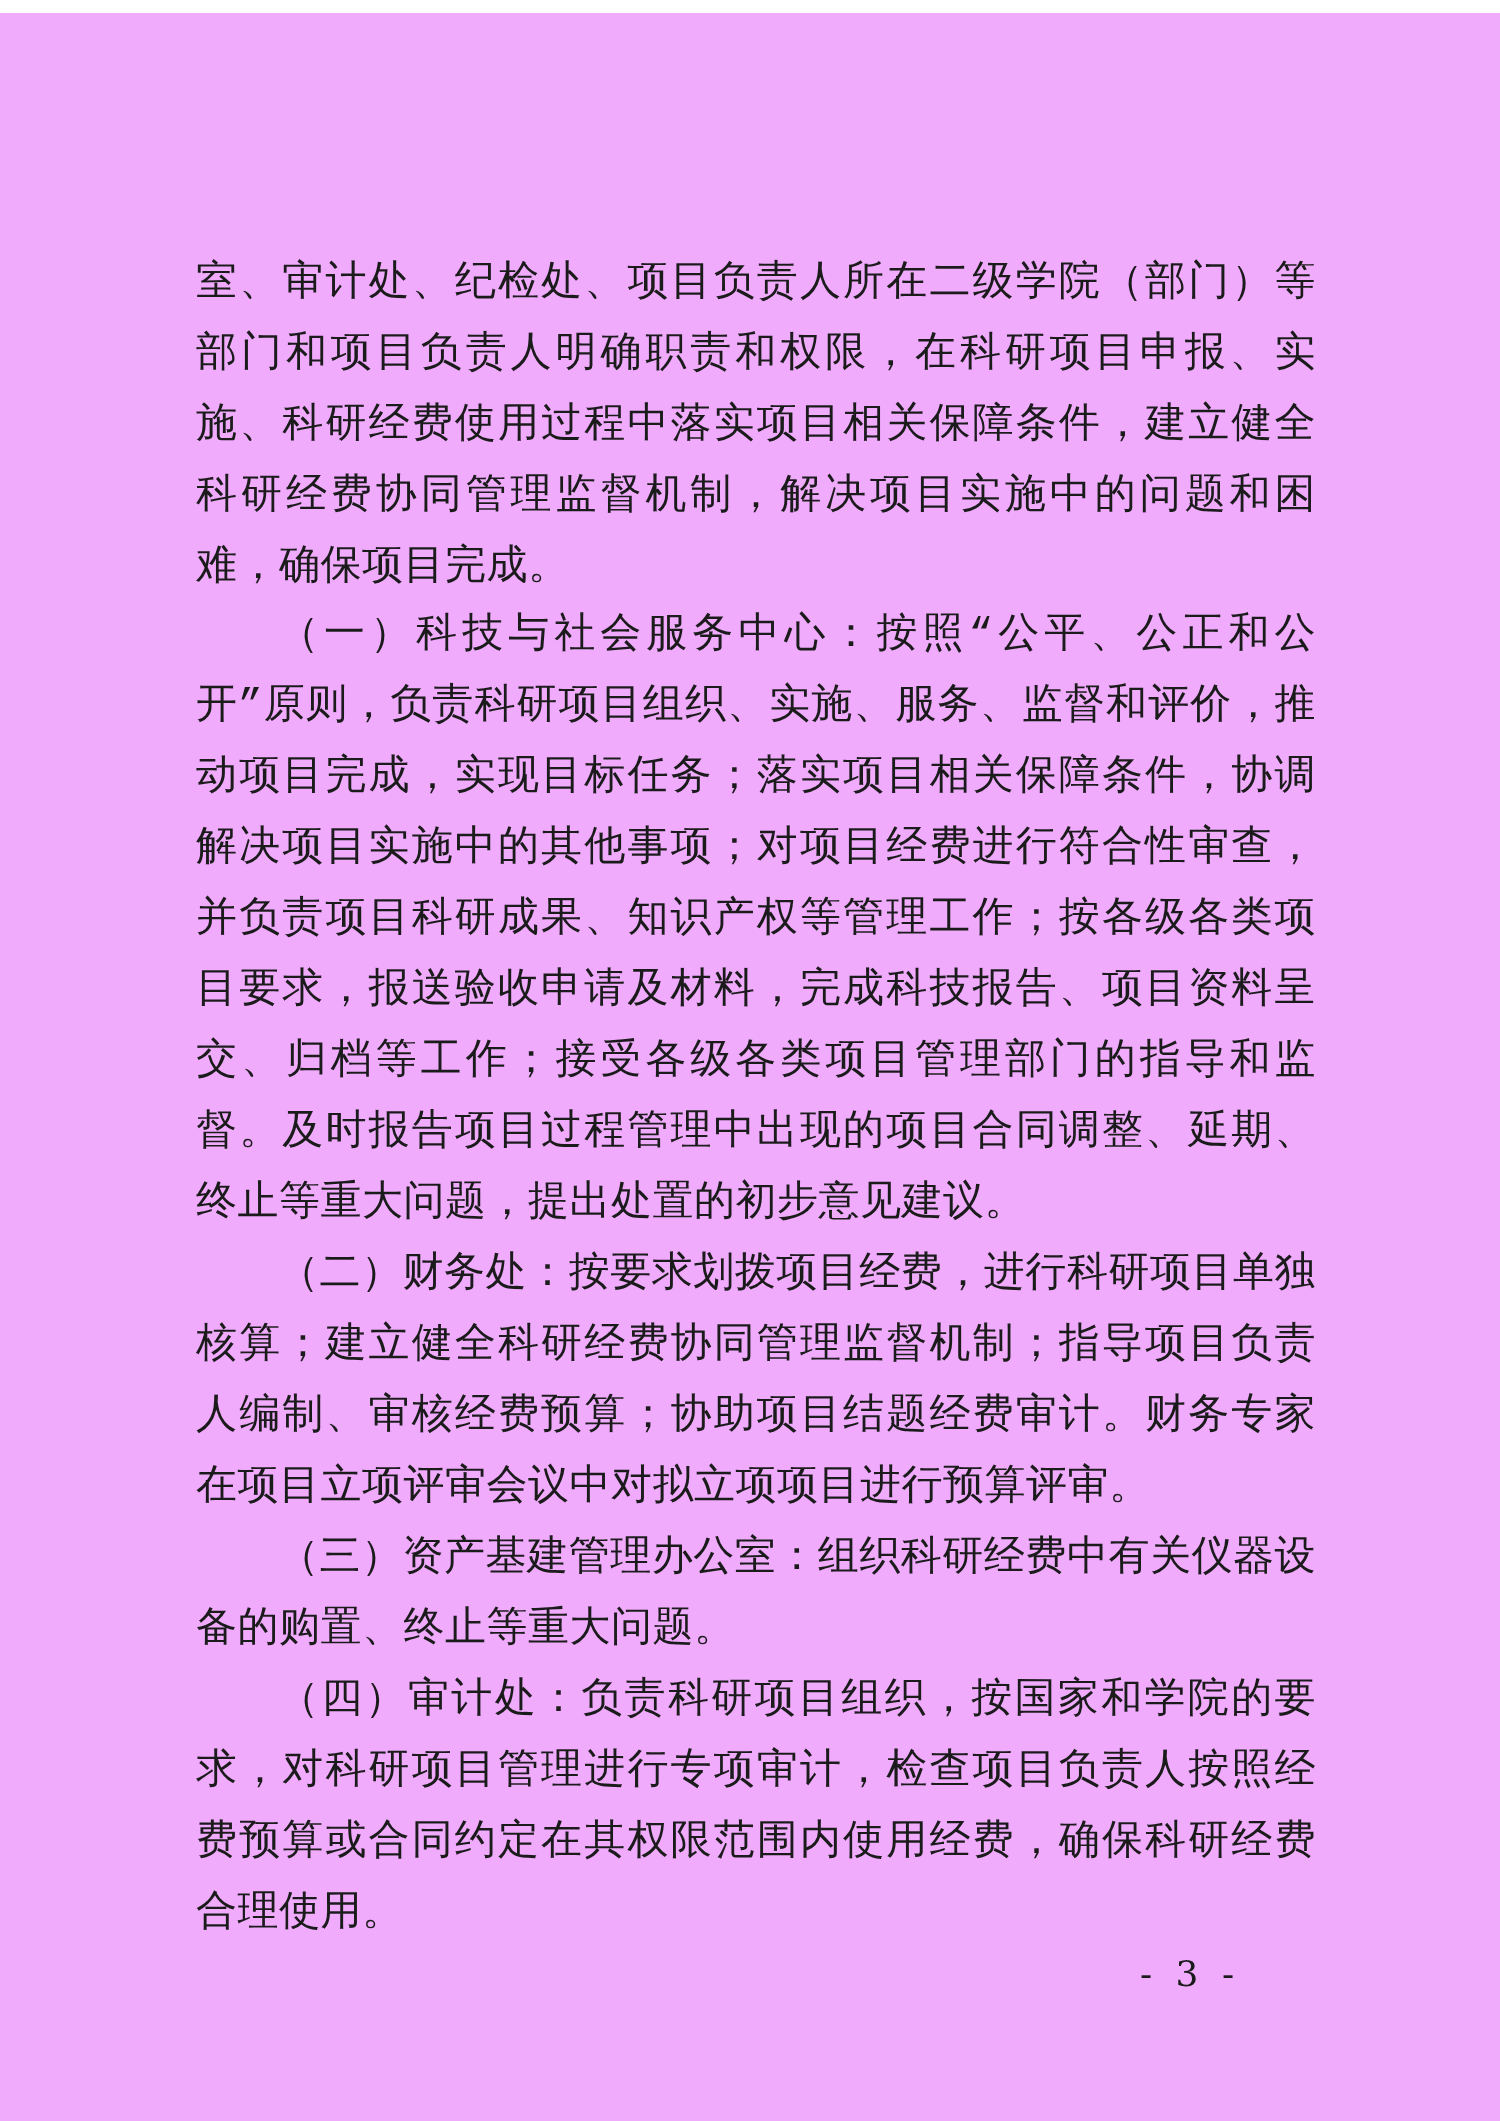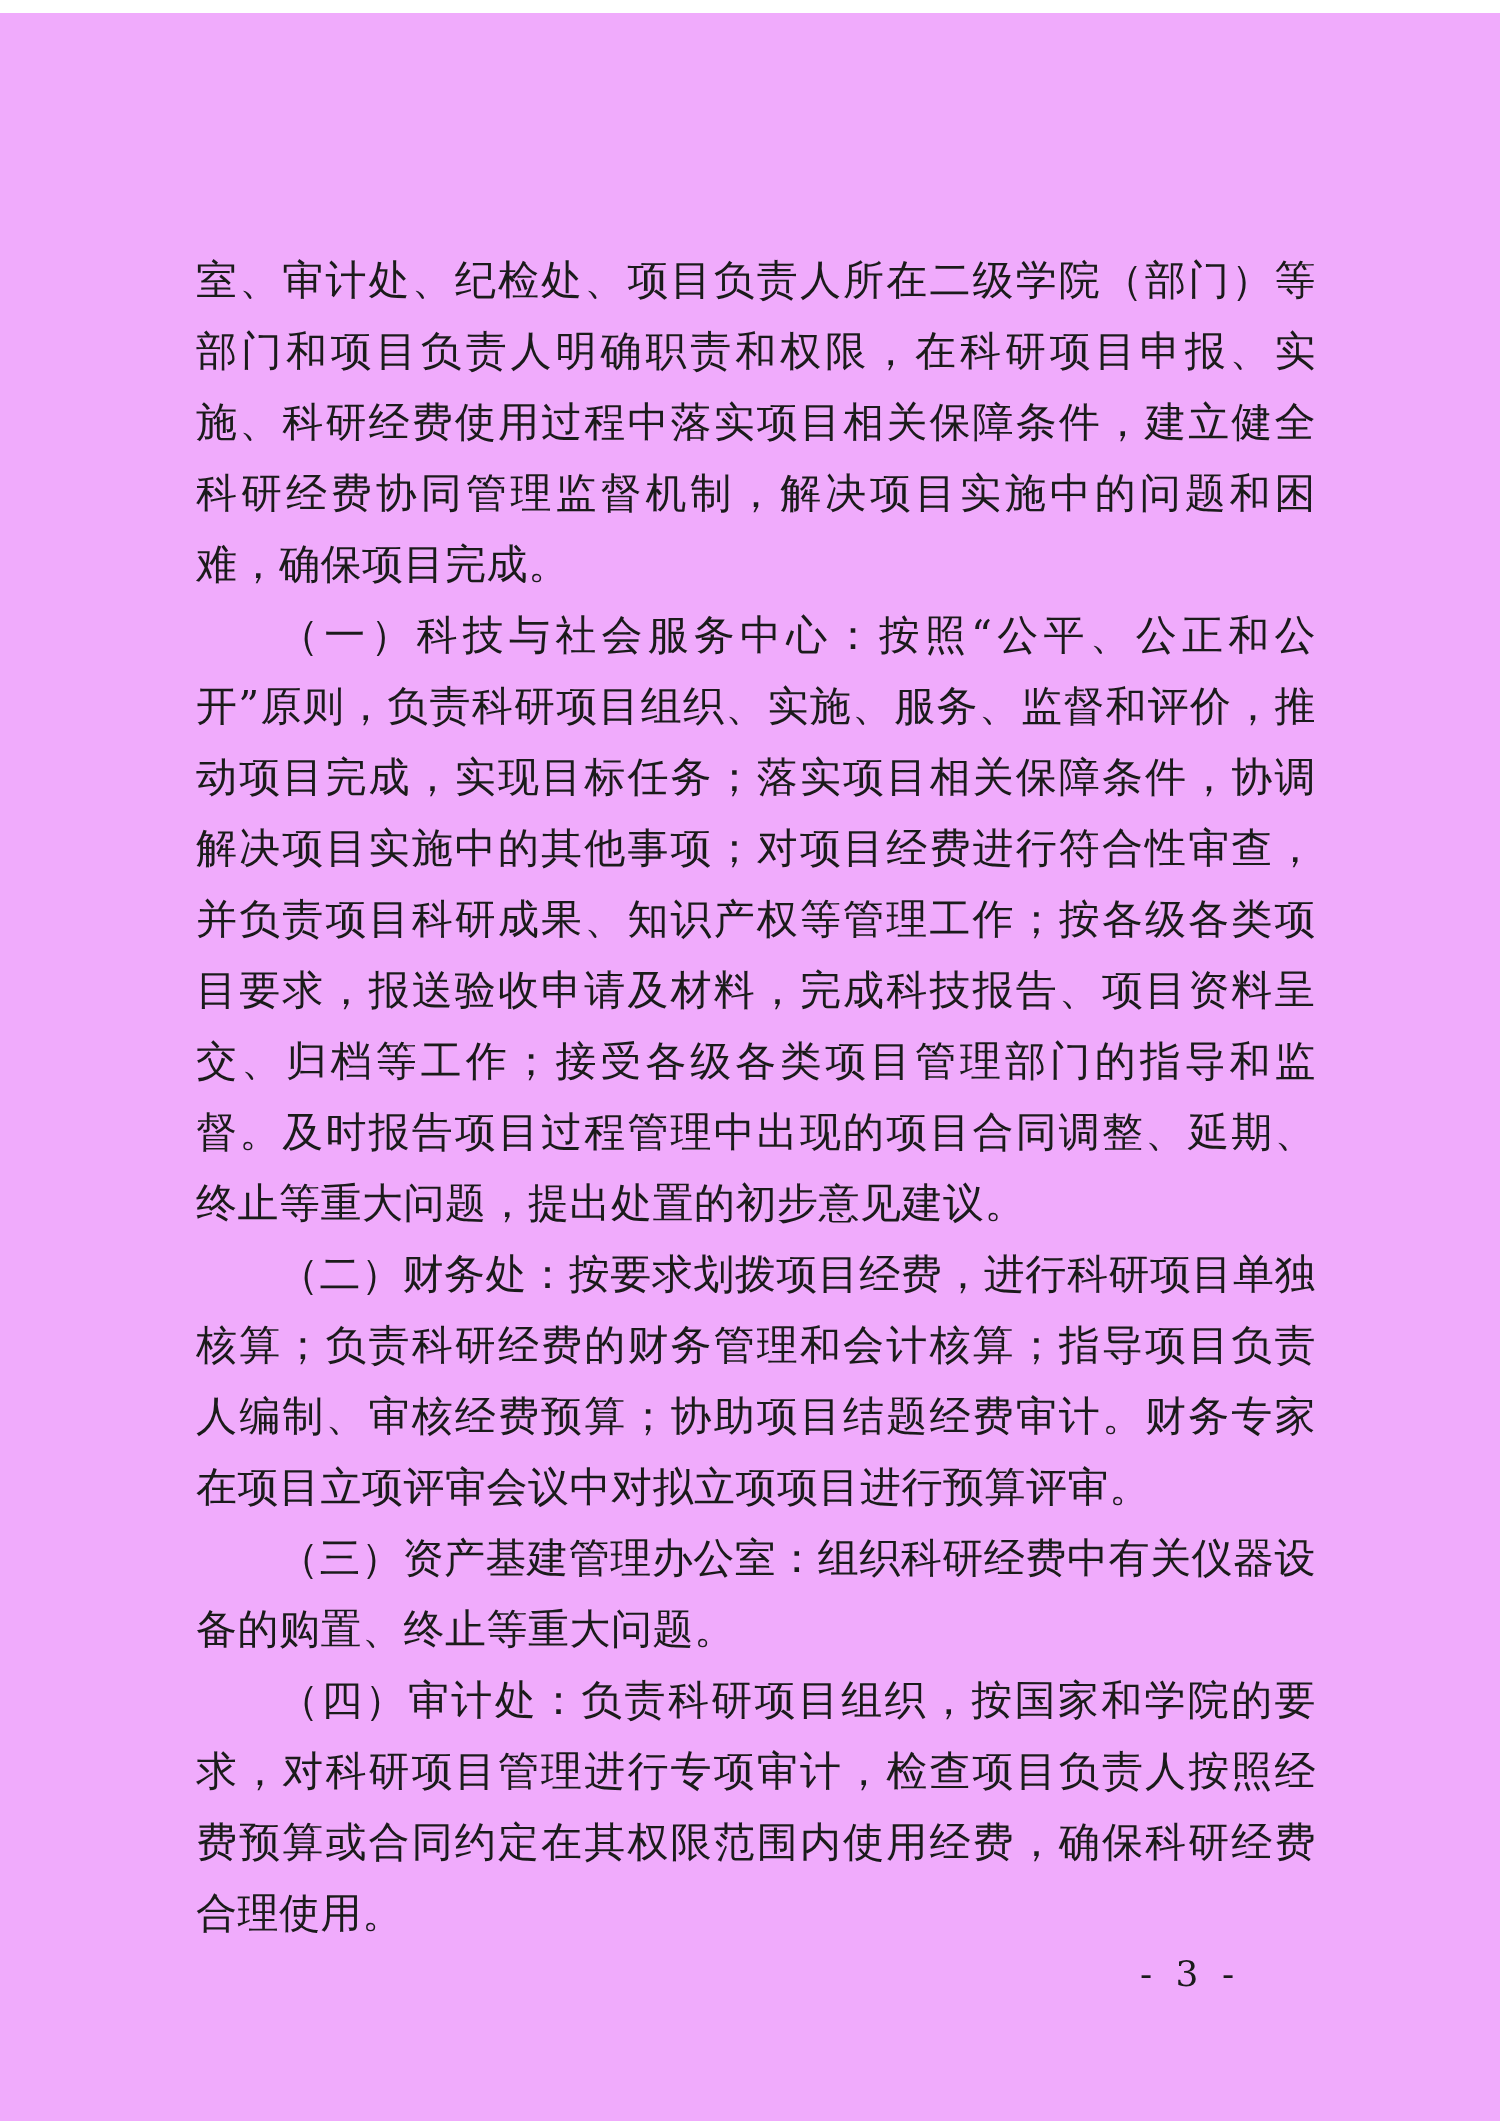--- a/index.html
+++ b/index.html
@@ -30,20 +30,21 @@
     text-align: justify;
     text-justify: inter-ideograph;
     margin: 0 0 0 0;
     color: #1b1b1b;
   }
   .para + .para {
     margin-top: 0px;
   }
   .indent {
     text-indent: 82px;
+    font-family: Liberation Mono, monospace;
   }
   .footer {
     position: absolute;
     left: 0;
     top: 1940px;
     width: 1500px;
     text-align: center;
     font-size: 36px;
     color: #1b1b1b;
     font-family: "DejaVu Serif", "Liberation Serif", serif;
@@ -55,21 +56,21 @@
   }
 </style>
 </head>
 <body>
 
 <div class="page">
 
   <div class="content">
     <p class="para">室、审计处、纪检处、项目负责人所在二级学院（部门）等部门和项目负责人明确职责和权限，在科研项目申报、实施、科研经费使用过程中落实项目相关保障条件，建立健全科研经费协同管理监督机制，解决项目实施中的问题和困难，确保项目完成。</p>
     <p class="para indent">（一）科技与社会服务中心：按照“公平、公正和公开”原则，负责科研项目组织、实施、服务、监督和评价，推动项目完成，实现目标任务；落实项目相关保障条件，协调解决项目实施中的其他事项；对项目经费进行符合性审查，并负责项目科研成果、知识产权等管理工作；按各级各类项目要求，报送验收申请及材料，完成科技报告、项目资料呈交、归档等工作；接受各级各类项目管理部门的指导和监督。及时报告项目过程管理中出现的项目合同调整、延期、终止等重大问题，提出处置的初步意见建议。</p>
-    <p class="para indent">（二）财务处：按要求划拨项目经费，进行科研项目单独核算；负责科研经费的财务管理和会计核算；指导项目负责人编制、审核经费预算；协助项目结题经费审计。财务专家在项目立项评审会议中对拟立项项目进行预算评审。</p>
+    <p class="para indent">（二）财务处：按要求划拨项目经费，进行科研项目单独核算；建立健全科研经费协同管理监督机制；指导项目负责人编制、审核经费预算；协助项目结题经费审计。财务专家在项目立项评审会议中对拟立项项目进行预算评审。</p>
     <p class="para indent">（三）资产基建管理办公室：组织科研经费中有关仪器设备的购置、终止等重大问题。</p>
     <p class="para indent">（四）审计处：负责科研项目组织，按国家和学院的要求，对科研项目管理进行专项审计，检查项目负责人按照经费预算或合同约定在其权限范围内使用经费，确保科研经费合理使用。</p>
   </div>
 
   <div class="footer">
     <span class="page-num">- 3 -</span>
   </div>
 
 </div>
 

